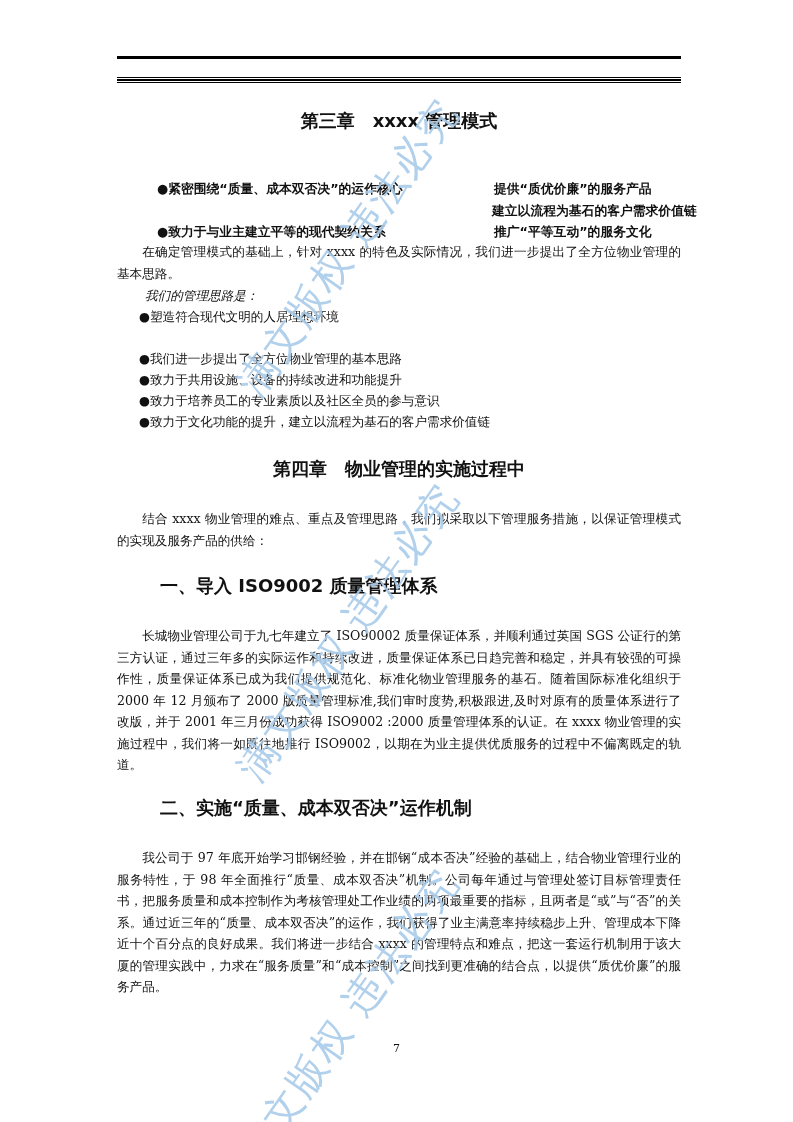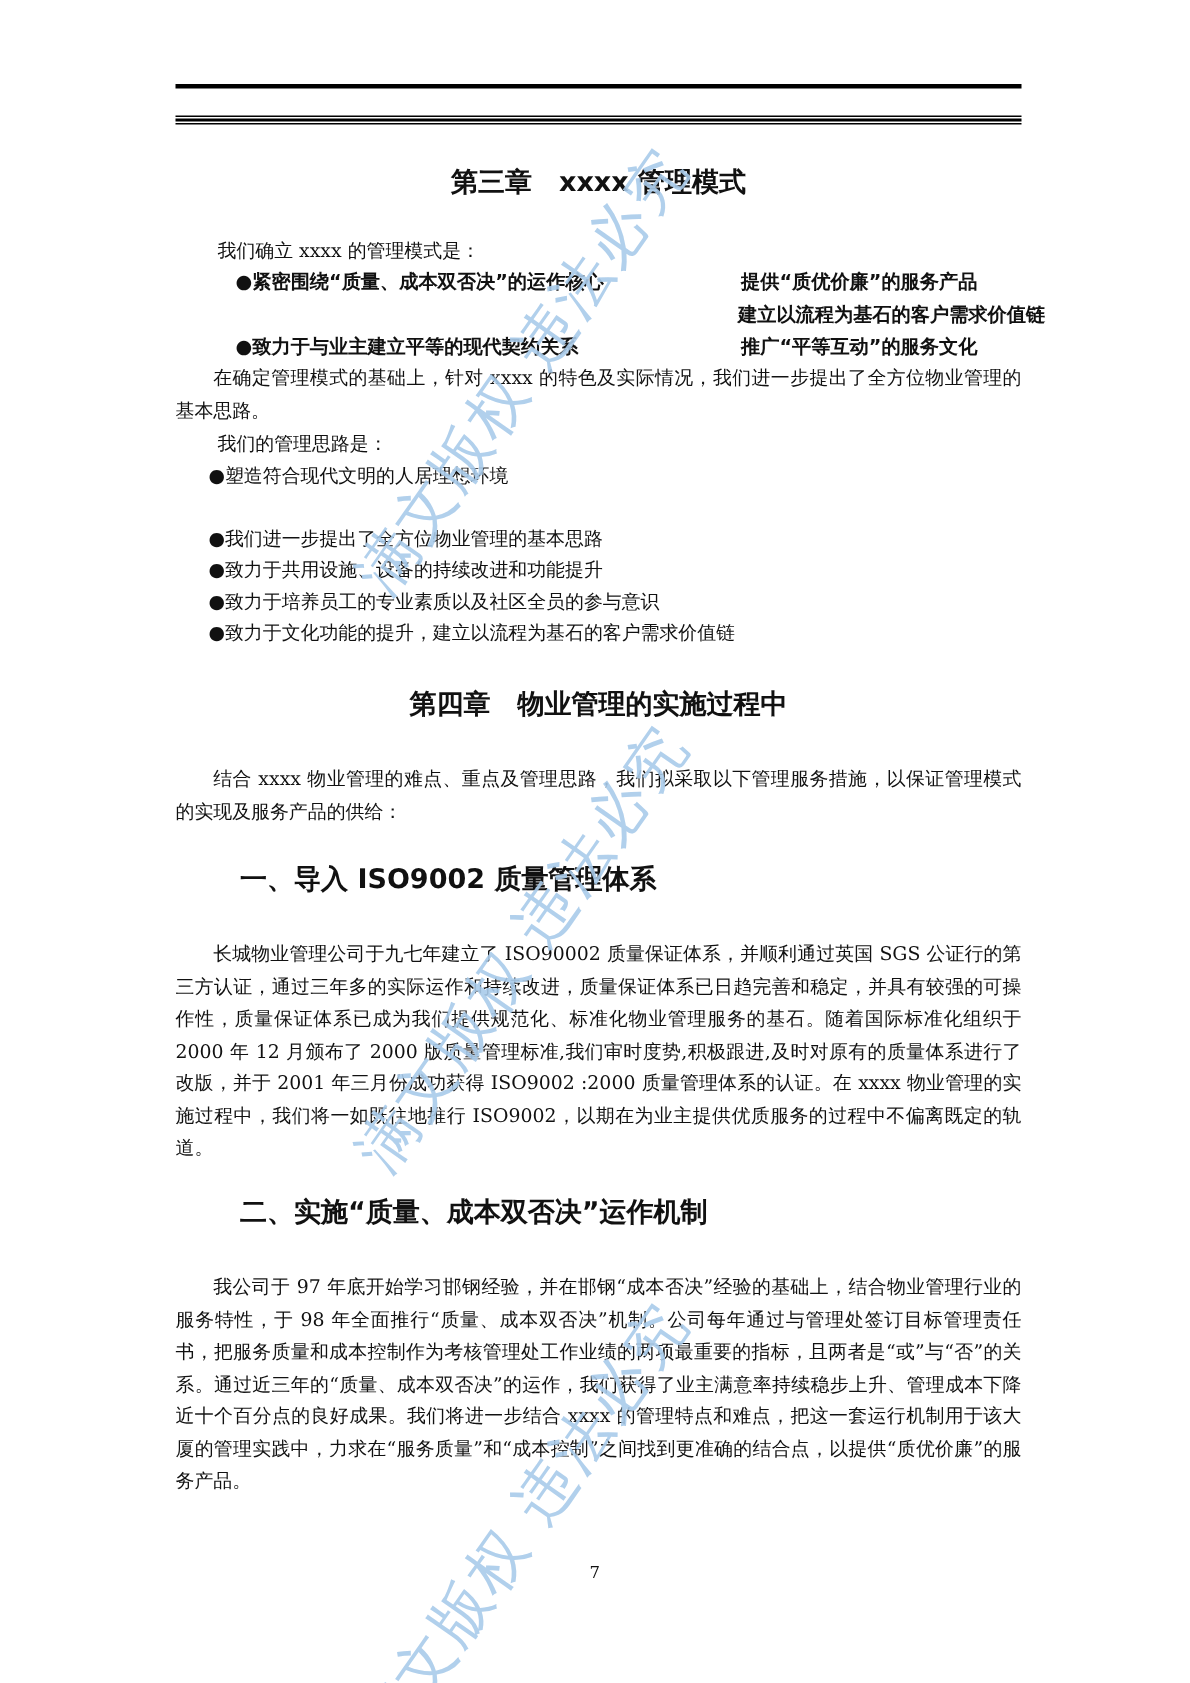--- a/index.html
+++ b/index.html
@@ -35,31 +35,30 @@
 
   <div class="rule-thick"></div>
   <div class="rule-triple">
     <span class="l1"></span>
       <span class="l2"></span>
       <span class="l3"></span>
   </div>
 
   <div class="chapter" style="top:109px;">第三章　xxxx 管理模式</div>
 
-  <div class="line" style="left:145px; top:156px;">我们确立 xxxx 的管理模式是：</div>
 
   <div class="bold-line" style="left:117px; top:178px;">●紧密围绕“质量、成本双否决”的运作核心</div>
   <div class="bold-line" style="left:454px; top:178px;">提供“质优价廉”的服务产品</div>
   <div class="bold-line" style="left:117px; top:221px;">●致力于与业主建立平等的现代契约关系</div>
   <div class="bold-line" style="left:452px; top:200px;">建立以流程为基石的客户需求价值链</div>
   <div class="bold-line" style="left:454px; top:221px;">推广“平等互动”的服务文化</div>
 
   <div class="para" style="top:241px;">在确定管理模式的基础上，针对 xxxx 的特色及实际情况，我们进一步提出了全方位物业管理的基本思路。</div>
 
-  <div class="line" style="left:145px; top:285px;">我们的管理思路是：</div>
+  <div class="line" style="left:145px; top:285px;font-style:italic;">我们的管理思路是：</div>
   <div class="line" style="left:139px; top:306px;">●塑造符合现代文明的人居理想环境</div>
   <div class="line" style="left:139px; top:348px;">●我们进一步提出了全方位物业管理的基本思路</div>
   <div class="line" style="left:139px; top:369px;">●致力于共用设施、设备的持续改进和功能提升</div>
   <div class="line" style="left:139px; top:390px;">●致力于培养员工的专业素质以及社区全员的参与意识</div>
   <div class="line" style="left:139px; top:411px;">●致力于文化功能的提升，建立以流程为基石的客户需求价值链</div>
 
   <div class="chapter" style="top:457px;">第四章　物业管理的实施过程中</div>
 
   <div class="para" style="top:508px;">结合 xxxx 物业管理的难点、重点及管理思路，我们拟采取以下管理服务措施，以保证管理模式的实现及服务产品的供给：</div>
 

